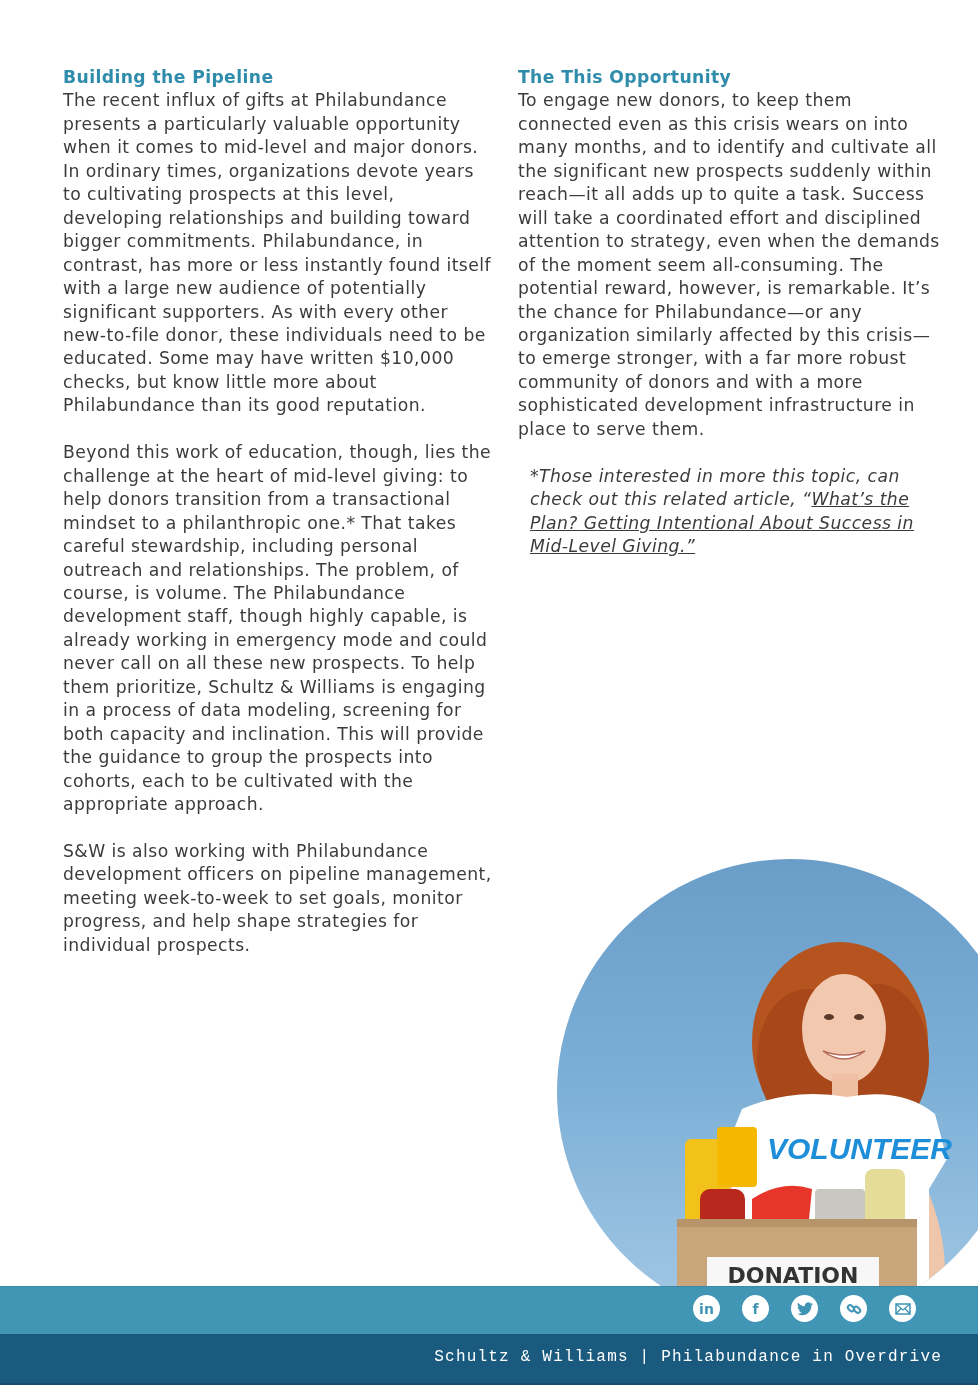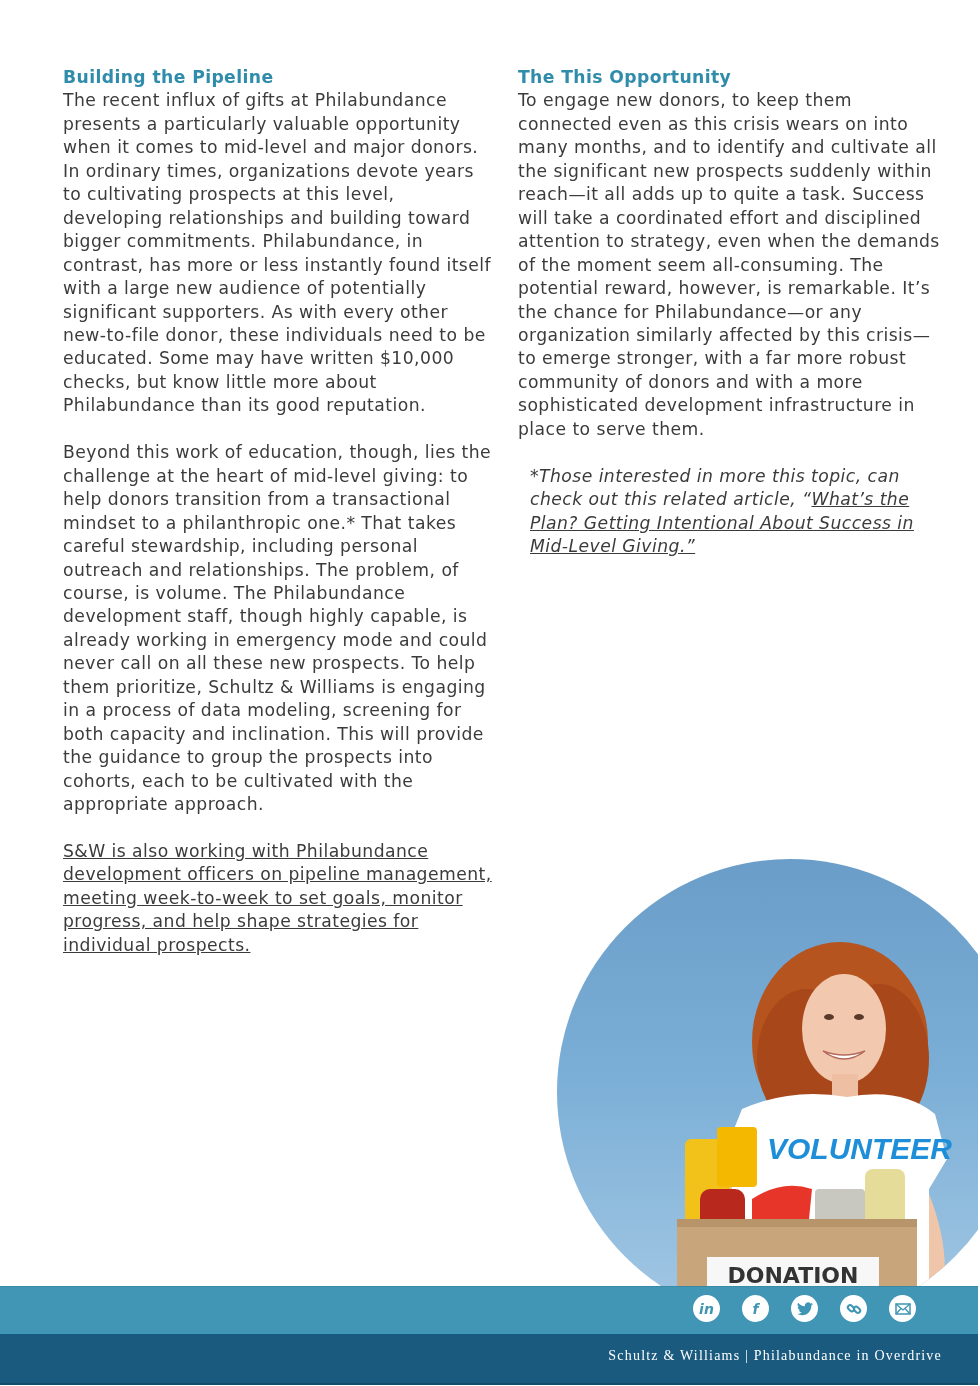--- a/index.html
+++ b/index.html
@@ -3,33 +3,33 @@
 <meta charset="utf-8">
 <style>
   html, body { margin: 0; padding: 0; background: #ffffff; }
   body { width: 980px; height: 1386px; position: relative; overflow: hidden; font-family: "DejaVu Sans", sans-serif; }
   .page { position: absolute; left: 0; top: 0; width: 978px; height: 1386px; background: #fff; overflow: hidden; }
   .col { position: absolute; top: 66px; width: 430px; color: #3b3b3b; font-size: 17.2px; line-height: 23.45px; letter-spacing: 0.45px; }
   .col-left { left: 63px; }
   .col-right { left: 518px; width: 430px; }
   .heading { color: #2f8cab; font-weight: bold; font-size: 17.2px; line-height: 23.45px; letter-spacing: 0.4px; margin: 0; }
   .para { margin: 0 0 23.45px 0; white-space: pre-line; }
-  .para.last { margin-bottom: 4px; text-decoration: underline; }
+  .para.last { margin-bottom: 4px; }
   .note { font-style: italic; margin: 12px; white-space: normal; }
   .note a { color: #3b3b3b; text-decoration: underline; }
 
   .photo { position: absolute; left: 557px; top: 859px; width: 466px; height: 466px; border-radius: 50%; overflow: hidden;
            background: linear-gradient(180deg, #6a9ec9 0%, #7aaed6 45%, #a4c8e4 100%); }
   .photo svg { position: absolute; left: 0; top: 0; }
 
   .footer-top { position: absolute; left: 0; top: 1286px; width: 978px; height: 47px; background: #4096b4; border-top: 1px solid #3a8aa6; }
   .footer-bottom { position: absolute; left: 0; top: 1334px; width: 978px; height: 49px; background: #1a5a7e; border-bottom: 2px solid #164d6c; }
   .social { position: absolute; right: 62px; top: 8px; display: flex; gap: 22px; }
-  .social .ic { width: 27px; height: 27px; border-radius: 50%; background: #ffffff; display: flex; align-items: center; justify-content: center; color: #3f95b3; font-weight: bold; font-size: 14px; cursor: pointer; font-style: italic; }
-  .footer-title { position: absolute; right: 36px; top: 14px; color: #ffffff; font-family: Liberation Serif, serif; font-size: 14px; letter-spacing: 1.2px; }
+  .social .ic { width: 27px; height: 27px; border-radius: 50%; background: #ffffff; display: flex; align-items: center; justify-content: center; color: #3f95b3; font-weight: bold; font-size: 14px; cursor: pointer; }
+  .footer-title { position: absolute; right: 36px; top: 14px; color: #ffffff; font-family: Liberation Mono, monospace; font-size: 16px; letter-spacing: 1.2px; }
   .edge { position: absolute; left: 978px; top: 0; width: 2px; height: 1386px; background: #ffffff; }
 </style>
 </head>
 <body>
 
 <div class="page">
 
   <div class="col col-left">
     <h2 class="heading">Building the Pipeline</h2>
     <p class="para">The recent influx of gifts at Philabundance presents a particularly valuable opportunity when it comes to mid-level and major donors. In ordinary times, organizations devote years to cultivating prospects at this level, developing relationships and building toward bigger commitments. Philabundance, in contrast, has more or less instantly found itself with a large new audience of potentially significant supporters. As with every other new-to-file donor, these individuals need to be educated. Some may have written $10,000 checks, but know little more about Philabundance than its good reputation.</p>

